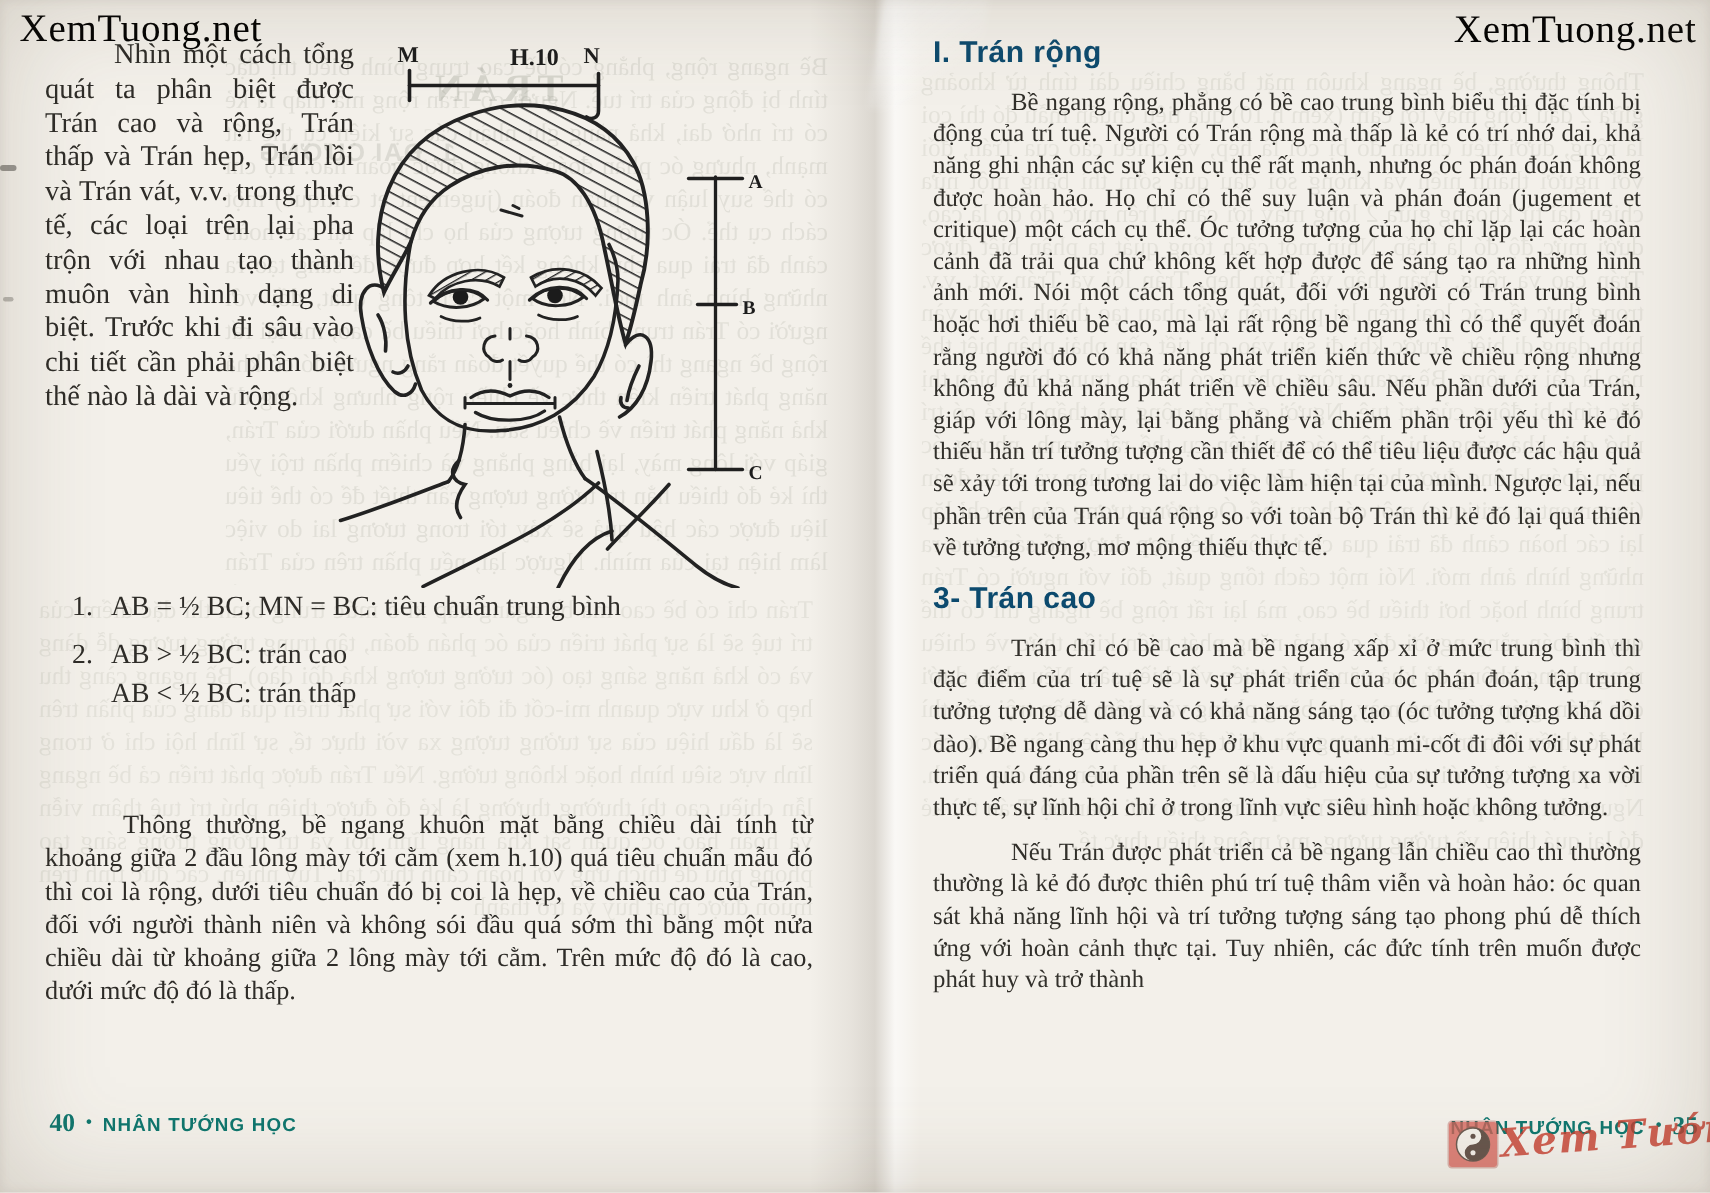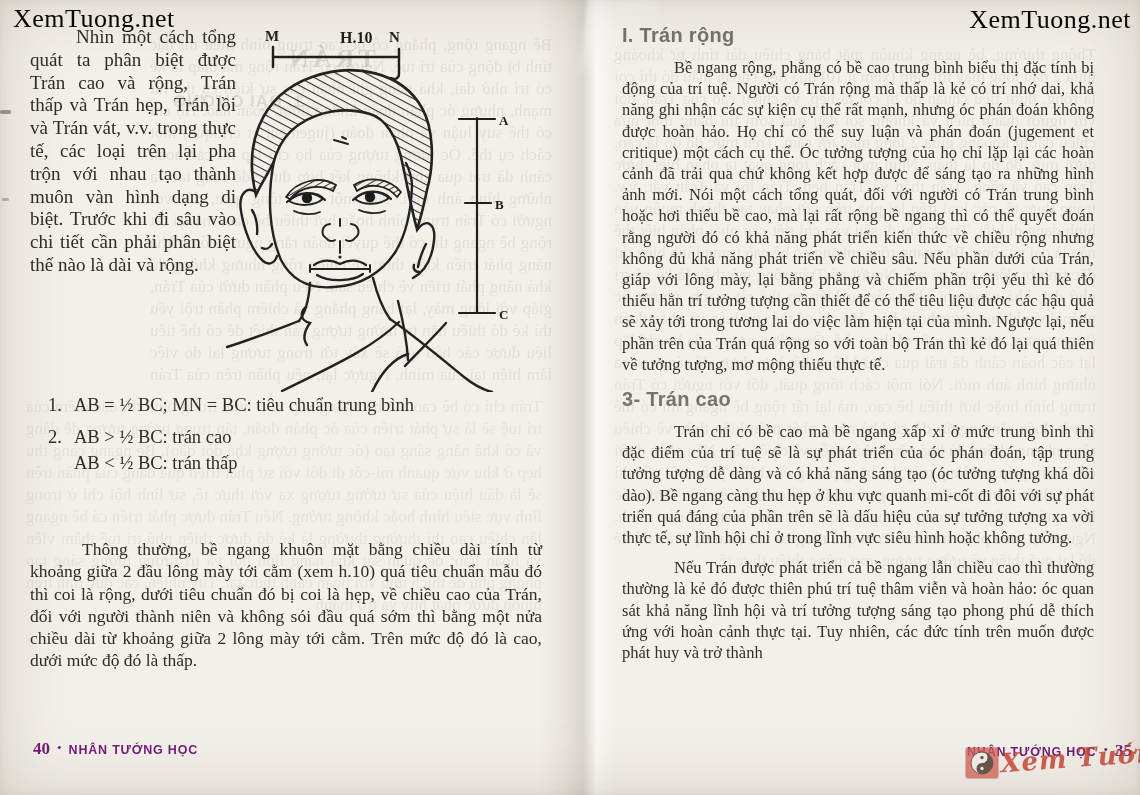--- a/index.html
+++ b/index.html
@@ -54,27 +54,27 @@
     font-size:18.5px;z-index:10;}
   .rules li{line-height:26px;margin-bottom:6px;}
   .rules .num{display:inline-block;width:26px;}
   .rules .l2{padding-left:26px;line-height:26px;}
   .para-left{position:absolute;left:30px;top:538px;width:512px;margin:0;
     font-size:17.5px;line-height:22.3px;text-align:justify;text-indent:52px;z-index:10;}
 
   
   .right-col{position:absolute;left:622px;top:24px;width:472px;z-index:10;}
   .right-col h3{font-family:"Liberation Sans","DejaVu Sans",sans-serif;font-size:20px;
-    color:#737373;margin:0 0 10px 0;letter-spacing:.3px;}
+    color:#0c4a6e;margin:0 0 10px 0;letter-spacing:.3px;}
   .right-col h3.h2nd{margin-top:13px;}
   .right-col p{margin:0 0 9px 0;font-size:16.5px;line-height:21.2px;text-align:justify;
     text-indent:52px;color:#32302b;}
 
   
-  .footer{position:absolute;z-index:20;white-space:nowrap;color:#701a75;}
+  .footer{position:absolute;z-index:20;white-space:nowrap;color:#0f766e;}
   .footer-left{left:33px;top:739px;}
   .footer-right{left:967px;top:741px;}
   .pg-num{font-size:17px;font-weight:bold;font-family:"Liberation Serif",serif;}
   .bk-title{font-family:"Liberation Sans","DejaVu Sans",sans-serif;font-size:12.5px;
     font-weight:bold;letter-spacing:.8px;}
   .sep{font-size:13px;vertical-align:2px;padding:0 3px;}
 
   
   .figure text{font-family:"Liberation Serif",serif;font-weight:bold;fill:#1c1c1c;}
 </style>

